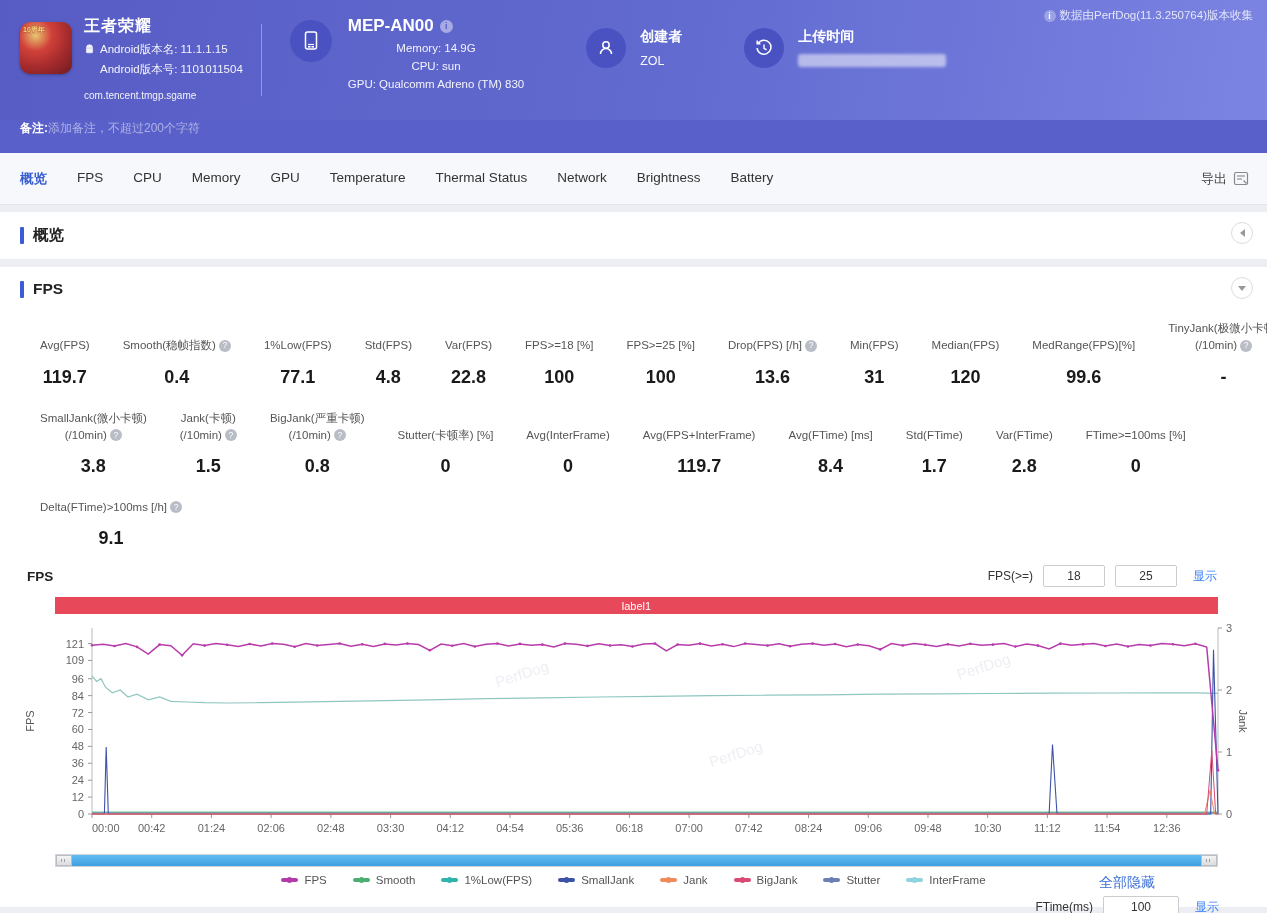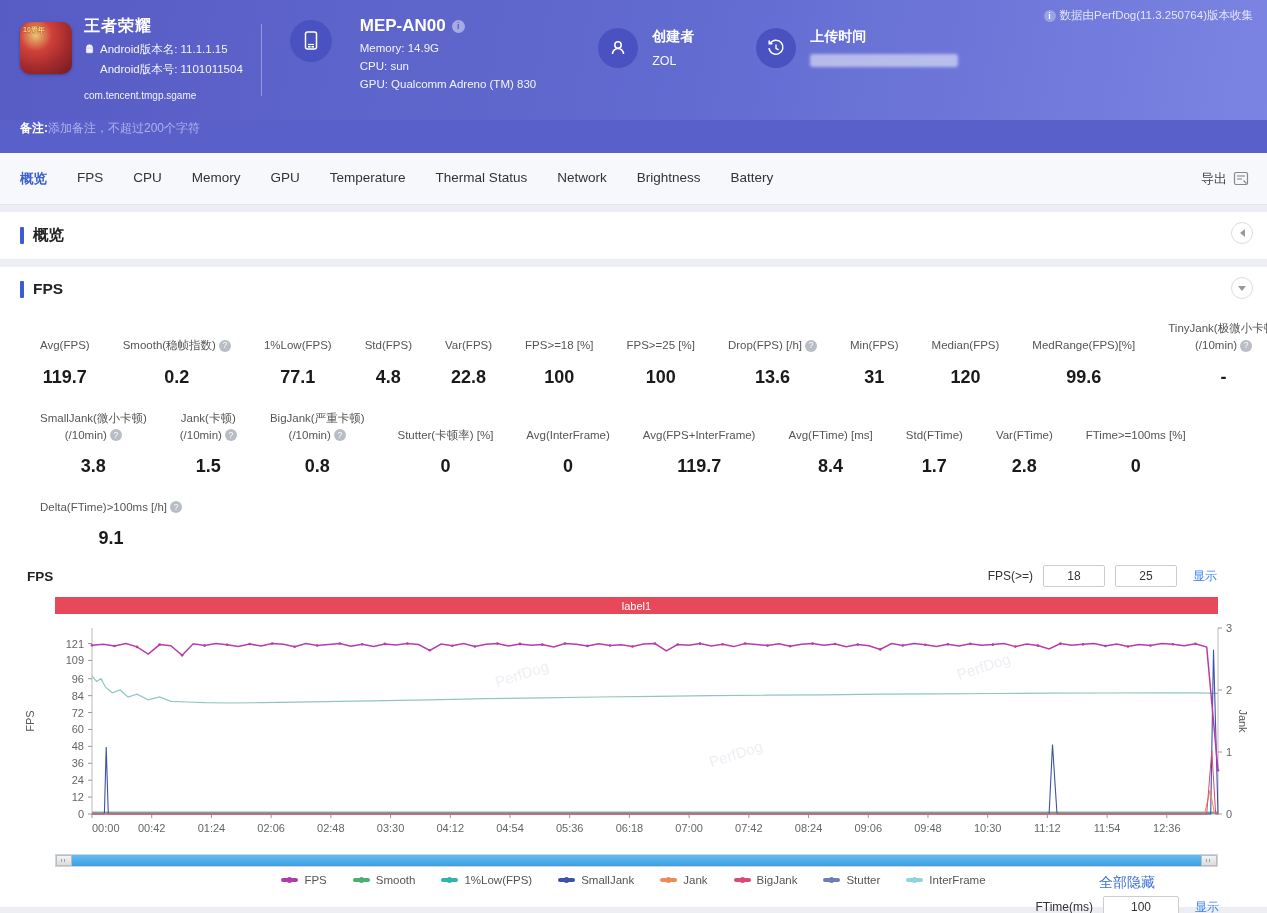--- a/index.html
+++ b/index.html
@@ -13,21 +13,21 @@
     position:relative;box-shadow:0 1px 3px rgba(0,0,0,.3);overflow:hidden;flex:none;}
   .app-icon .badge10{position:absolute;top:3px;left:3px;font-size:7px;color:#ffd978;font-weight:bold;text-shadow:0 0 2px #7a1d1d;}
   .app-meta{margin-left:12px;}
   .app-title{font-size:16px;font-weight:bold;letter-spacing:1px;}
   .app-line{font-size:11.5px;margin-top:5px;opacity:.92;display:flex;align-items:center;}
   .android-icon{width:11px;height:11px;margin-right:5px;flex:none;}
   .app-pkg{font-size:10px;margin-top:13px;opacity:.92;}
   .hdr-divider{width:1px;height:72px;background:rgba(255,255,255,.35);margin:8px 0 0 18px;flex:none;}
   .dev-block{display:flex;margin-left:28px;}
   .circle-ic{width:42px;height:42px;border-radius:50%;background:#4a52c2;display:flex;align-items:center;justify-content:center;flex:none;margin-top:4px;}
-  .dev-meta{margin-left:28px;}
+  .dev-meta{margin-left:16px;text-align:center;}
   .dev-name{font-size:17px;font-weight:bold;display:flex;align-items:center;gap:6px;}
   .info-dot{width:13px;height:13px;border-radius:50%;background:rgba(255,255,255,.45);color:#5a5ec6;font-size:9px;display:inline-flex;align-items:center;justify-content:center;font-weight:bold;}
   .dev-line{font-size:11.5px;margin-top:6px;opacity:.92;}
   .hdr-item{display:flex;margin-left:62px;margin-top:12px;}
   .hdr-item .circle-ic{width:40px;height:40px;margin-top:0;}
   .hdr-item-meta{margin-left:14px;}
   .hdr-item-label{font-size:14px;font-weight:bold;}
   .hdr-item-value{font-size:12.5px;margin-top:8px;opacity:.95;}
   .redacted{display:inline-block;width:148px;height:13px;border-radius:3px;background:rgba(255,255,255,.55);filter:blur(1.5px);}
   .collect-note{position:absolute;top:8px;right:14px;font-size:11.5px;color:rgba(255,255,255,.8);display:flex;align-items:center;gap:4px;}
@@ -204,21 +204,21 @@
       <div class="tri-down"></div>
     </div>
 
   <div class="metrics" id="metrics-row1">
       <div class="metric">
         <div class="m-label">Avg(FPS)</div>
         <div class="m-value">119.7</div>
       </div>
       <div class="metric">
         <div class="m-label">Smooth(稳帧指数)<span class="help">?</span></div>
-        <div class="m-value">0.2</div>
+        <div class="m-value">0.4</div>
       </div>
       <div class="metric">
         <div class="m-label">1%Low(FPS)</div>
         <div class="m-value">77.1</div>
       </div>
       <div class="metric">
         <div class="m-label">Std(FPS)</div>
         <div class="m-value">4.8</div>
       </div>
       <div class="metric">

